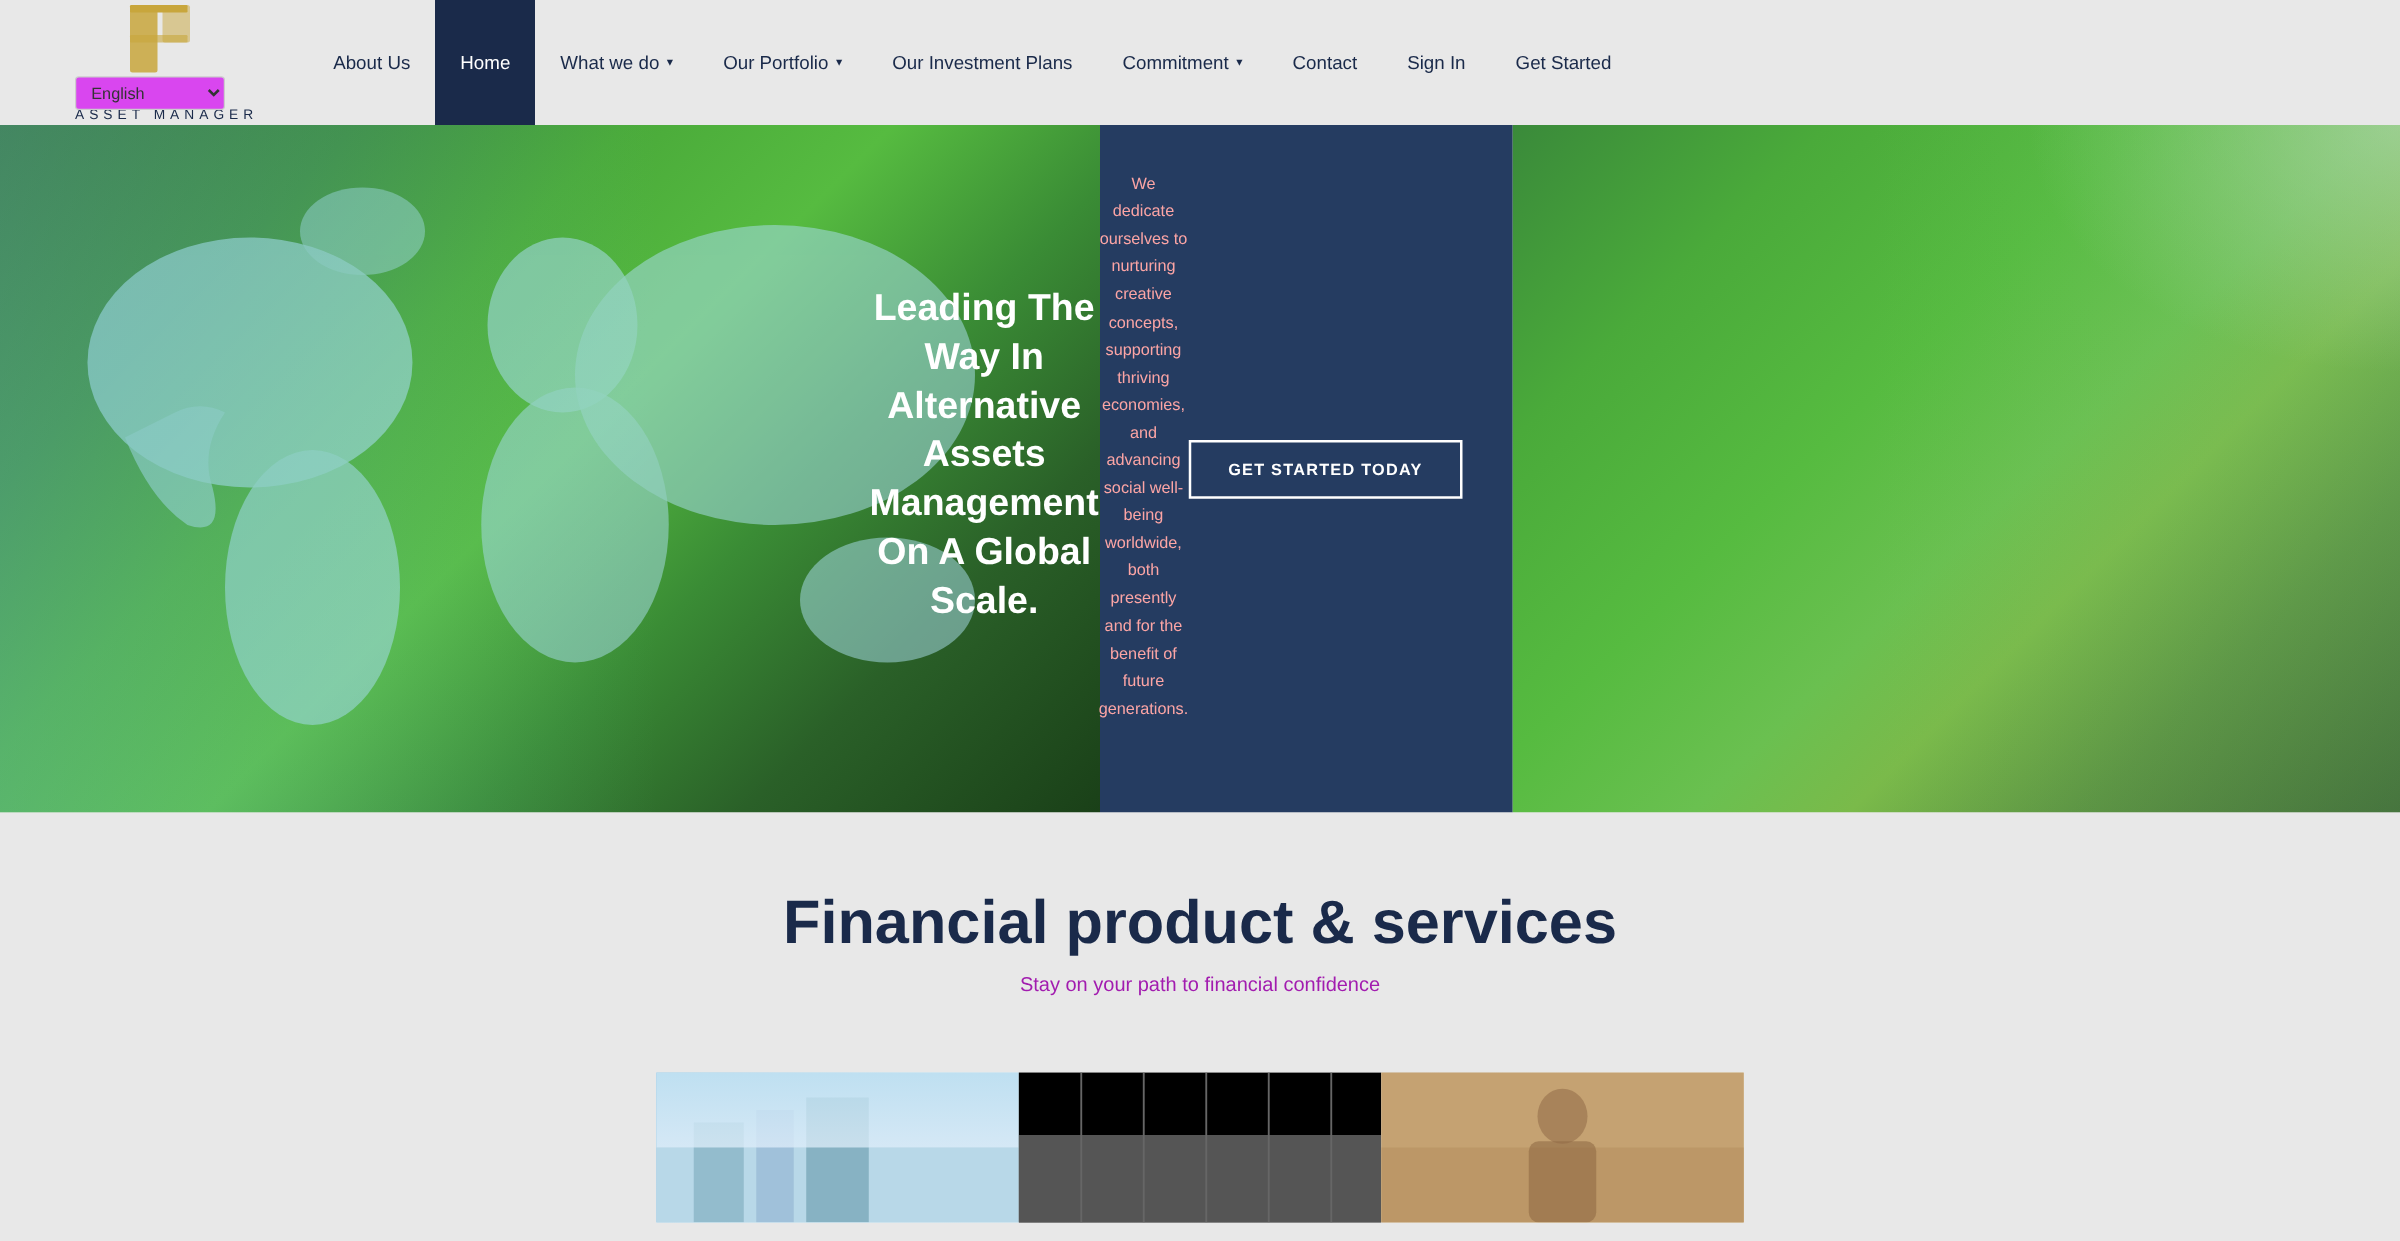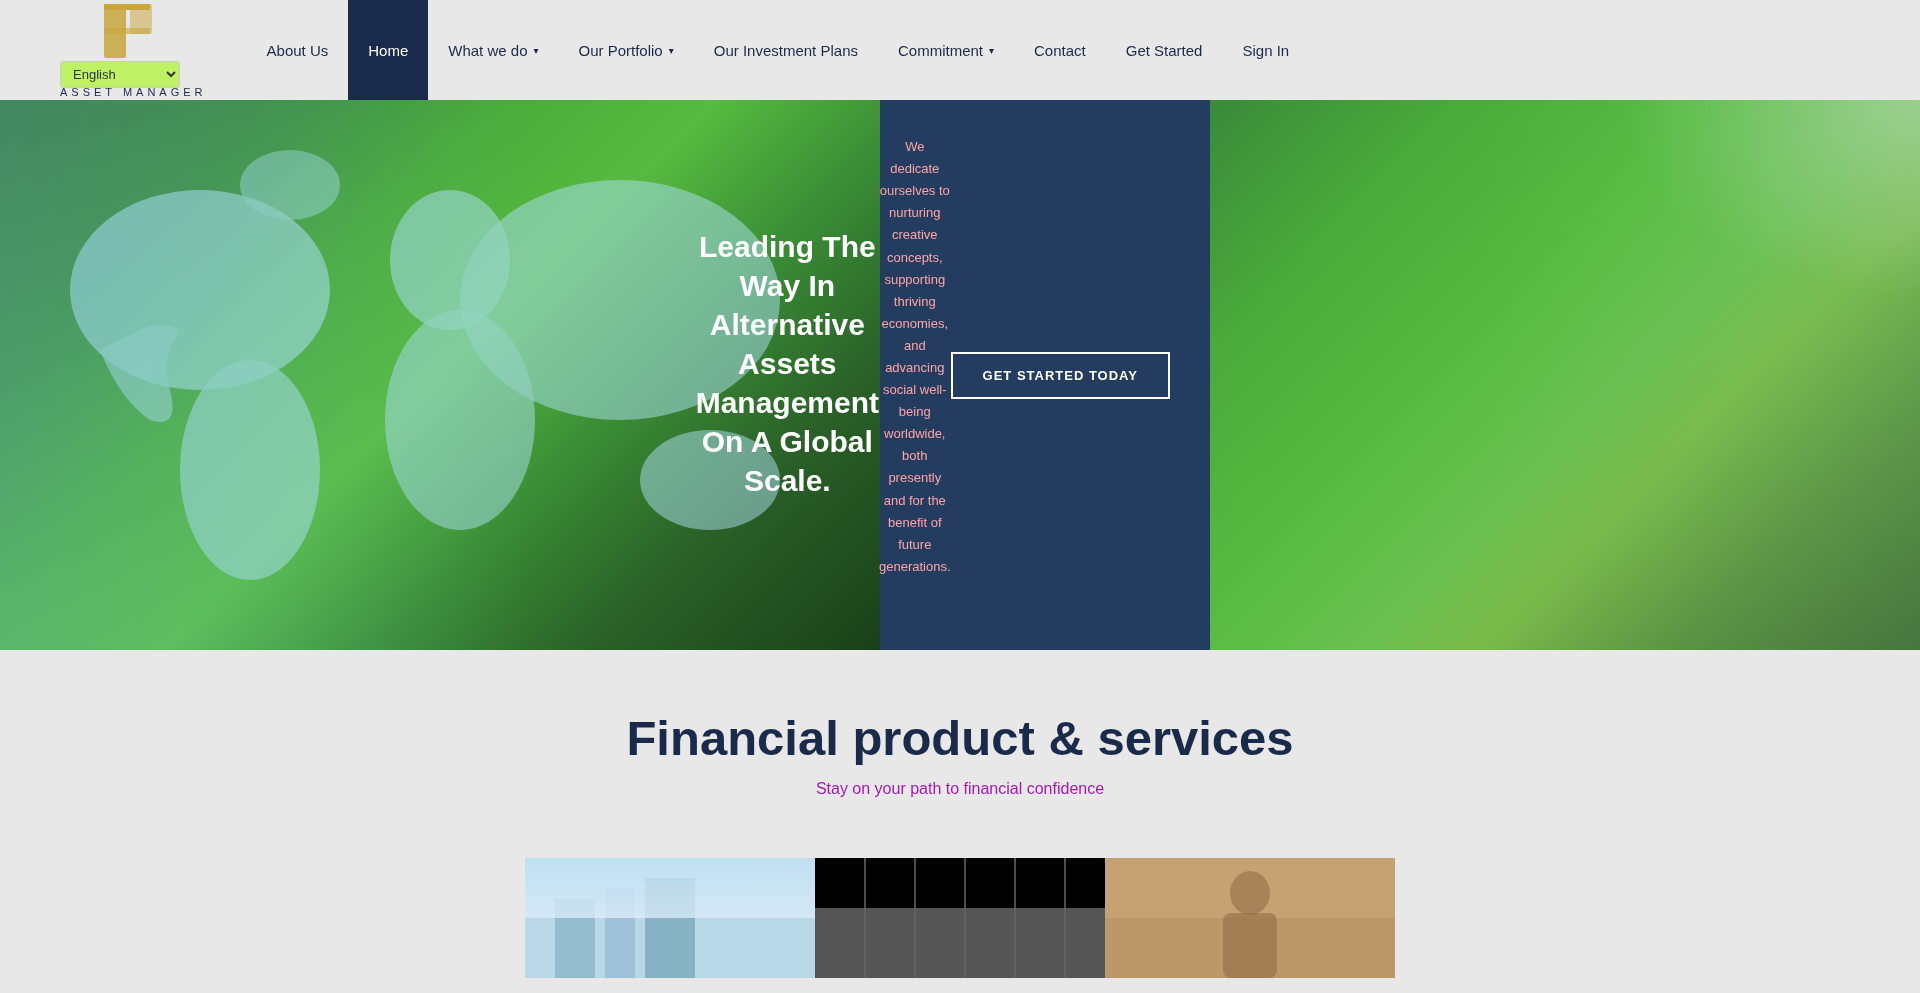--- a/index.html
+++ b/index.html
@@ -70,21 +70,21 @@
       margin-left: 2px;
     }
     .language-select-wrapper {
       position: absolute;
       bottom: 12px;
       left: 60px;
     }
     .language-select {
       padding: 4px 8px;
       border: 1px solid #ccc;
-      background: #bef264;
+      background: #d946ef;
       font-size: 13px;
       color: #333;
       border-radius: 3px;
       cursor: pointer;
       min-width: 120px;
     }
 
     
     .hero {
       width: 1920px;
@@ -229,24 +229,24 @@
       <span>Our Investment Plans</span>
     </a>
     <a class="nav-item">
       <span>Commitment</span>
       <span class="nav-chevron">▾</span>
     </a>
     <a class="nav-item">
       <span>Contact</span>
     </a>
     <a class="nav-item">
+      <span>Sign In</span>
+    </a>
+    <a class="nav-item">
       <span>Get Started</span>
-    </a>
-    <a class="nav-item">
-      <span>Sign In</span>
     </a>
   </nav>
 
   <div class="language-select-wrapper">
     <select class="language-select">
       <option>English</option>
       <option>Français</option>
       <option>Español</option>
       <option>Deutsch</option>
     </select>

